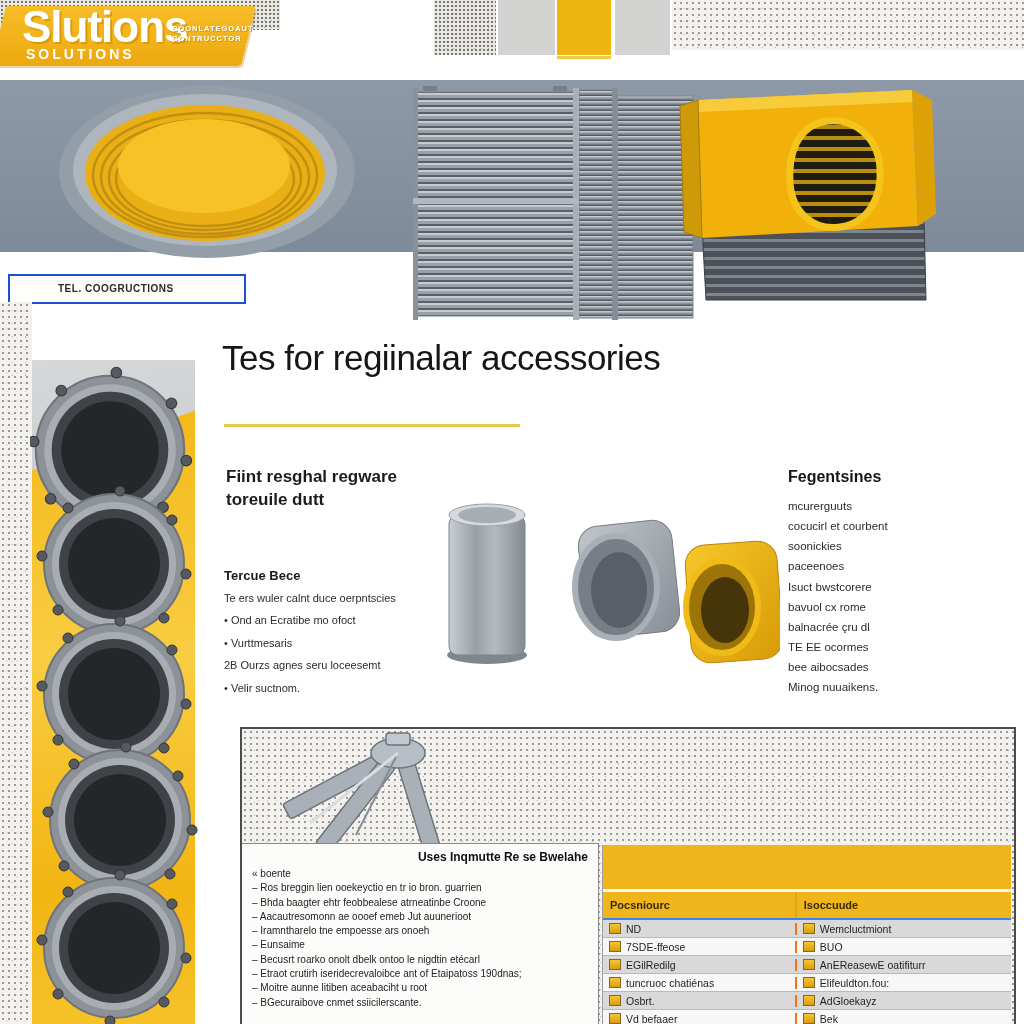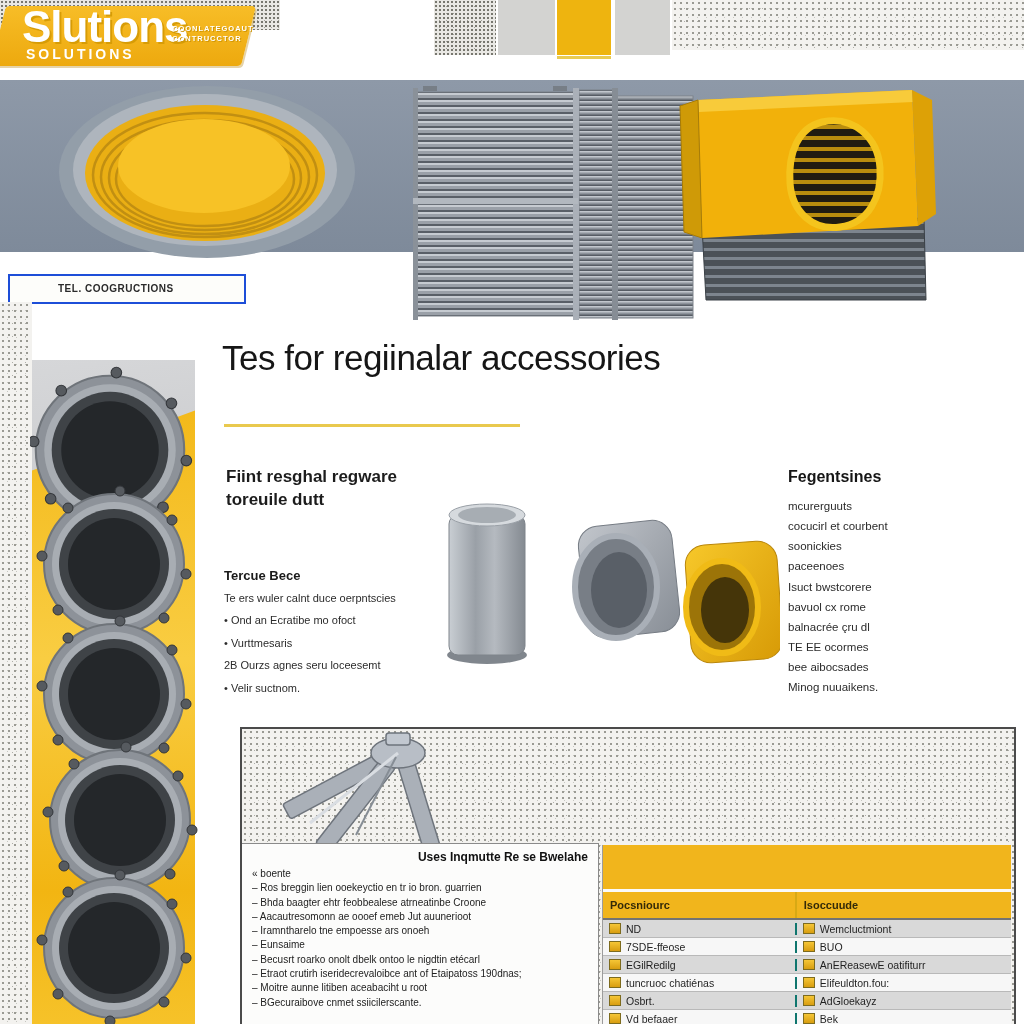--- a/index.html
+++ b/index.html
@@ -69,31 +69,31 @@
   .bottom-box{left:240px;top:727px;width:772px;height:297px;border:2px solid #4b4b4b;
      overflow:hidden;}
   .usage-box{left:-1px;top:114px;width:358px;height:185px;background:#fcfcfb;
      border:1px solid #8a8a8a;padding:6px 10px;box-sizing:border-box;font-size:10px;color:#222;}
   .usage-box h5{margin:0 0 3px 0;font-size:12px;color:#111;text-align:right;}
   .usage-box div{line-height:1.33;padding-left:9px;text-indent:-9px;margin-bottom:1px;}
 
   .spec{left:360px;top:116px;width:408px;height:181px;overflow:hidden;background:#fff;
      border-left:1px solid #9c9c9c;}
   .spec-yellow{height:44px;background:#f1b51c;border-bottom:3px solid #fafafa;}
-  .spec-head{display:flex;height:26px;background:#f1b51c;border-bottom:2px solid #737373;}
+  .spec-head{display:flex;height:26px;background:#f1b51c;border-bottom:2px solid #3b82f6;}
   .spec-head .hcell{font-size:11px;font-weight:bold;color:#342a08;line-height:26px;
      padding:0 7px;box-sizing:border-box;}
   .hcell.c1{width:47.5%;border-right:2px solid #d8a914;}
   .hcell.c2{flex:1;}
   .trow{display:flex;height:17px;border-bottom:1px solid #b9b9b9;align-items:center;}
   .trow:nth-child(odd){background:#d9d9d9;}
   .trow:nth-child(even){background:#f7f7f7;}
   .tcell{display:flex;align-items:center;font-size:10.5px;color:#1f1f1f;
      padding:0 6px;box-sizing:border-box;overflow:hidden;white-space:nowrap;}
-  .tcell.c1{width:47.5%;border-right:2px solid #0f766e;}
+  .tcell.c1{width:47.5%;border-right:2px solid #f97316;}
   .tcell.c2{flex:1;}
   .cicon{display:inline-block;width:10px;height:9px;margin-right:5px;flex-shrink:0;
      background:linear-gradient(#f5c636,#d89d10);border:1px solid #7d6b1e;}
 </style>
 </head>
 <body>
 
 <div class="page">
 
   <div class="abs speckle-dense" style="left:0;top:0;width:280px;height:30px;"></div>

